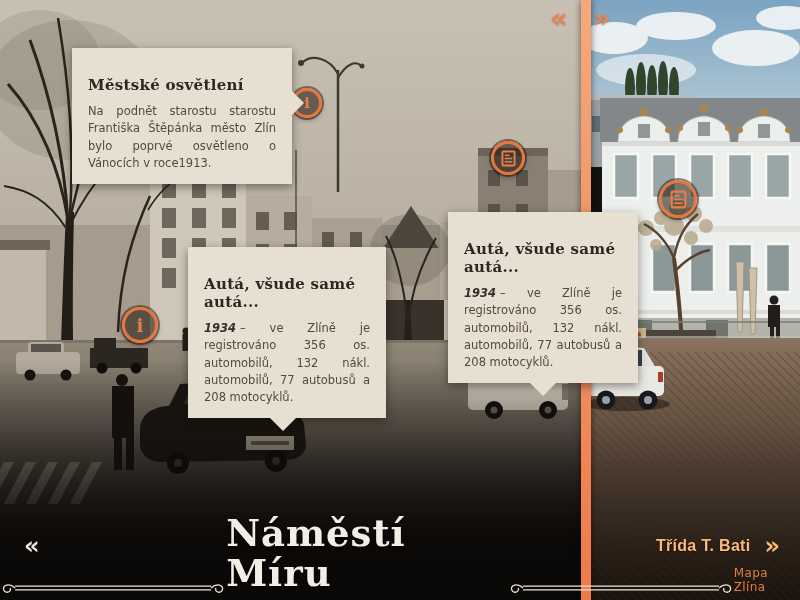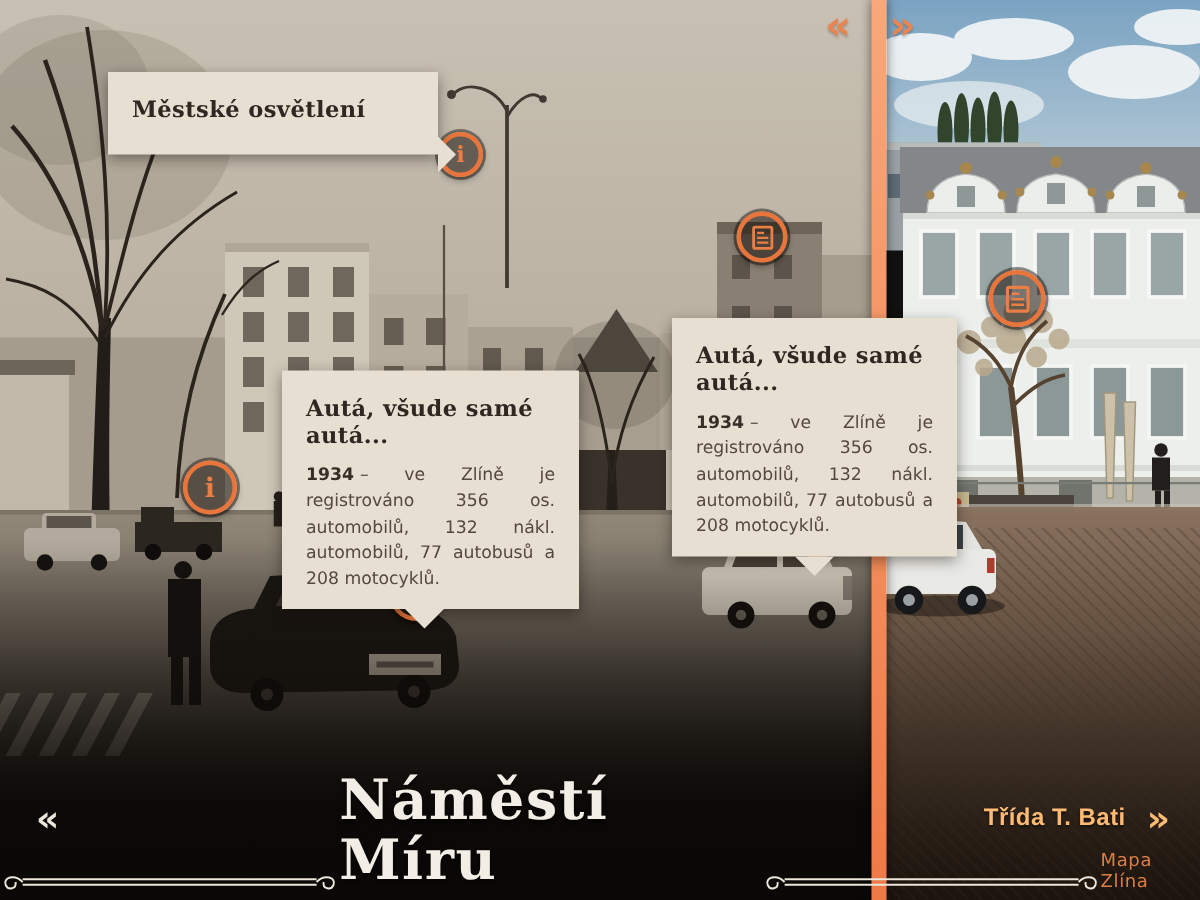--- a/index.html
+++ b/index.html
@@ -38,25 +38,25 @@
   .m-doc-old{left:491px;top:141px;width:34px;height:34px;}
   .m-info-left{left:122px;top:307px;width:36px;height:36px;}
   .m-car-old{left:259px;top:376px;width:38px;height:38px;}
   .m-car-new{left:525px;top:332px;width:40px;height:40px;}
   .m-doc-new{left:659px;top:180px;width:38px;height:38px;}
   .m-info-left .i-glyph,.m-car-old .i-glyph,.m-car-new .i-glyph{font-size:18px;}
   .doc-glyph{display:block;}
 
   
   .tooltip{position:absolute;z-index:7;background:#e6dfd2;box-sizing:border-box;
-    padding:13px 16px 12px;box-shadow:0 3px 9px rgba(18,13,9,.45);cursor:pointer;}
+    padding:25px 16px 12px;box-shadow:0 3px 9px rgba(18,13,9,.45);cursor:pointer;}
   .tooltip h3{margin:3px 0 9px;font-family:"DejaVu Serif",serif;font-weight:bold;
     font-size:15px;color:#2e2722;letter-spacing:.3px;}
   .tooltip p{margin:0;font-size:11.5px;line-height:1.5;color:#55493e;text-align:justify;}
-  .tooltip .year{font-weight:bold;color:#362f28;margin-right:4px;}
+  .tooltip .year{font-weight:bold;color:#362f28;margin-right:4px;font-style:italic;}
   .t-lighting{left:72px;top:48px;width:220px;}
   .t-cars-left{left:188px;top:247px;width:198px;}
   .t-cars-right{left:448px;top:212px;width:190px;}
   .tip-right::after{content:"";position:absolute;right:-12px;top:43px;
     border:12px solid transparent;border-left:12px solid #e6dfd2;border-right:0;}
   .tip-down::after{content:"";position:absolute;bottom:-13px;left:82px;
     border:13px solid transparent;border-top:13px solid #e6dfd2;border-bottom:0;}
 
   
   .nav-prev{position:absolute;left:24px;bottom:42px;z-index:9;display:flex;gap:14px;
@@ -411,20 +411,21 @@
     <svg class="doc-glyph" width="17" height="19" viewBox="0 0 16 18">
       <rect x="1.5" y="1.5" width="13" height="15" rx="1" fill="none" stroke="#ea7f46" stroke-width="2"></rect>
       <line x1="4" y1="5.5" x2="9" y2="5.5" stroke="#ea7f46" stroke-width="1.6"></line>
       <line x1="4" y1="9" x2="12" y2="9" stroke="#ea7f46" stroke-width="1.6"></line>
       <line x1="4" y1="12.5" x2="12" y2="12.5" stroke="#ea7f46" stroke-width="1.6"></line>
     </svg>
   </button>
 
   <div class="tooltip tip-right t-lighting">
     <h3>Městské osvětlení</h3>
+    <p>Na podnět starostu starostu Františka Štěpánka město Zlín bylo poprvé osvětleno o Vánocích v roce1913.</p>
   </div>
   <div class="tooltip tip-down t-cars-left">
     <h3>Autá, všude samé autá...</h3>
     <p><strong class="year">1934</strong><span>– ve Zlíně je registrováno 356 os. automobilů, 132 nákl. automobilů, 77 autobusů a 208 motocyklů.</span></p>
   </div>
   <div class="tooltip tip-down t-cars-right">
     <h3>Autá, všude samé autá...</h3>
     <p><strong class="year">1934</strong><span>– ve Zlíně je registrováno 356 os. automobilů, 132 nákl. automobilů, 77 autobusů a 208 motocyklů.</span></p>
   </div>
 

